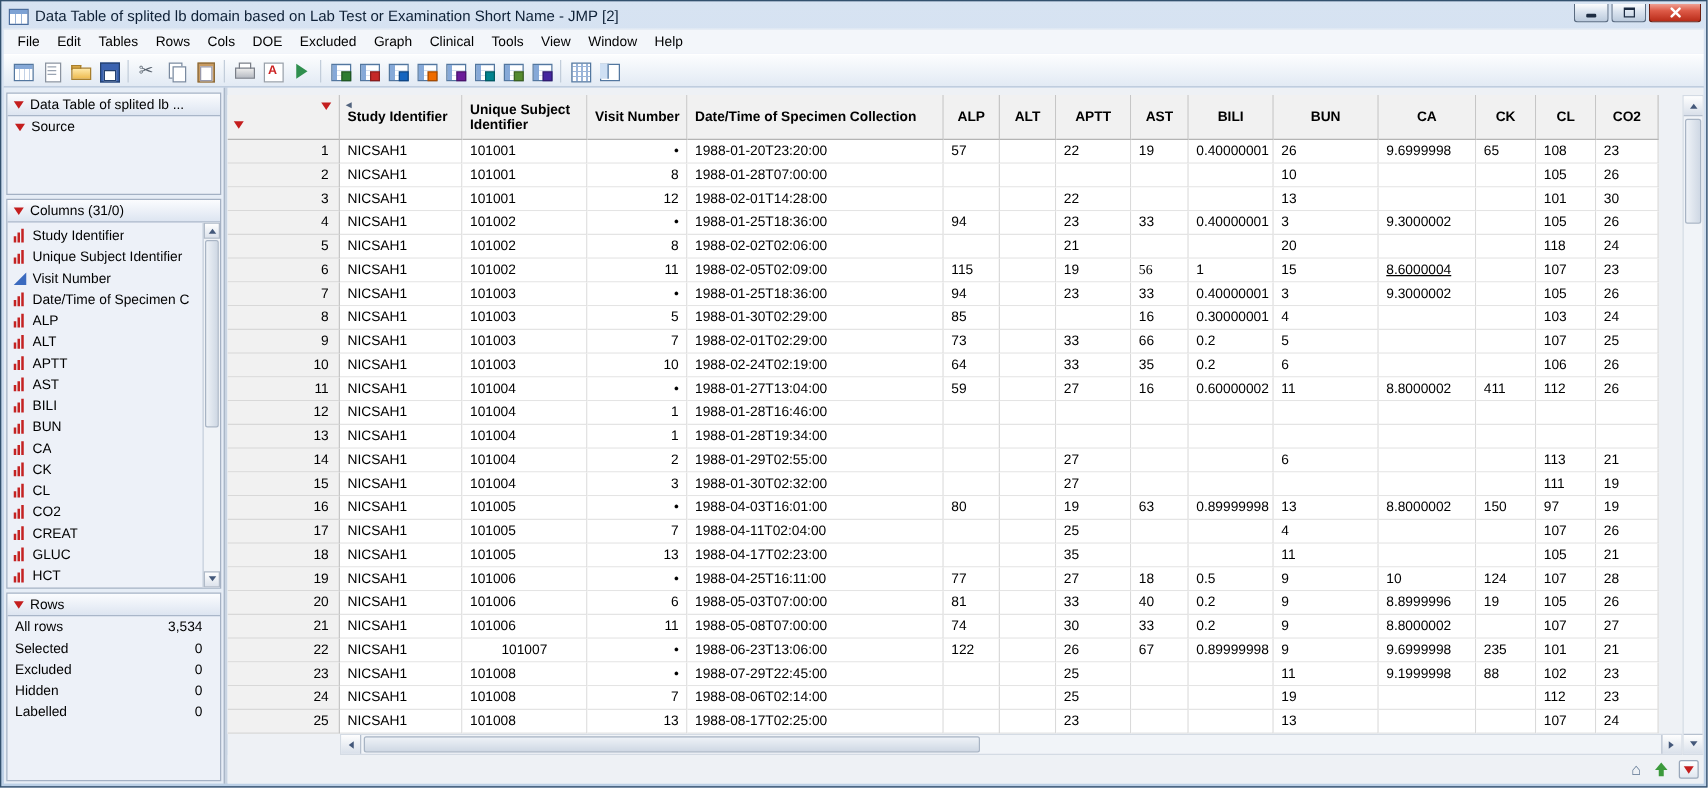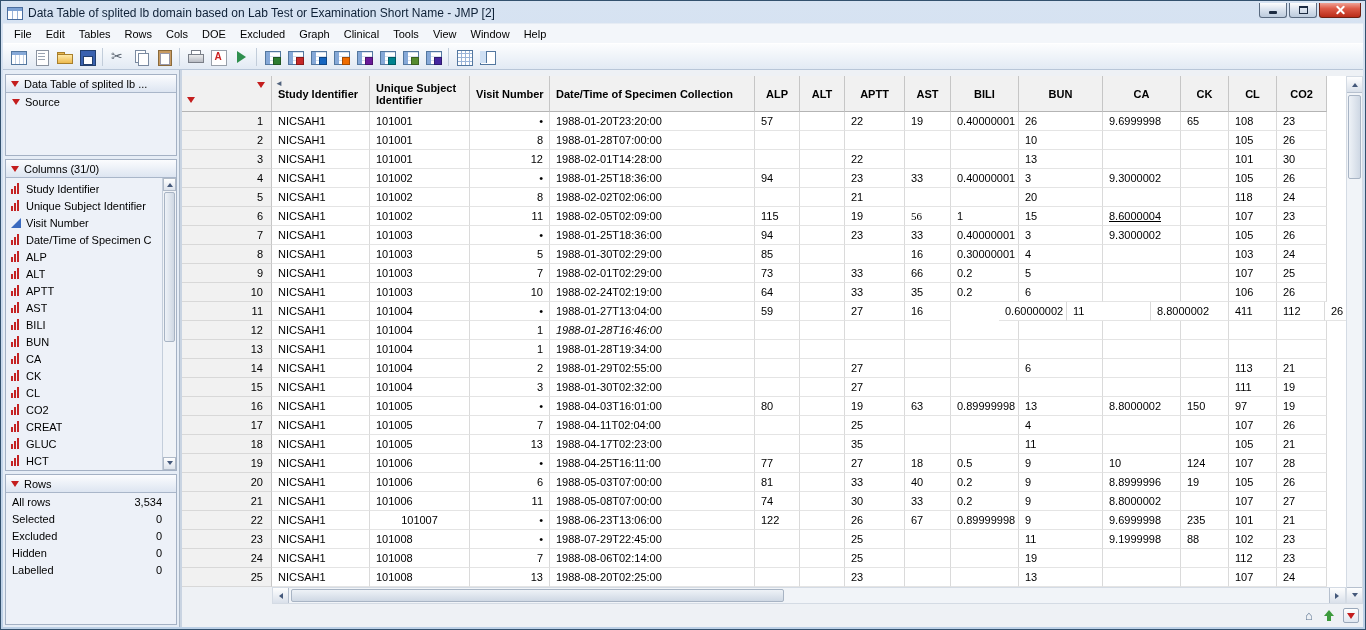--- a/index.html
+++ b/index.html
@@ -619,33 +619,33 @@
             <div class="trow">
               <div class="tcell rnum" style="width: 90px; text-align: right;">11</div>
               <div class="tcell" style="width: 98px; text-align: left;">NICSAH1</div>
               <div class="tcell" style="width: 100px; text-align: left;">101004</div>
               <div class="tcell" style="width: 80px; text-align: right;">•</div>
               <div class="tcell" style="width: 205px; text-align: left;">1988-01-27T13:04:00</div>
               <div class="tcell" style="width: 45px; text-align: left;">59</div>
               <div class="tcell" style="width: 45px; text-align: left;"></div>
               <div class="tcell" style="width: 60px; text-align: left;">27</div>
               <div class="tcell" style="width: 46px; text-align: left;">16</div>
-              <div class="tcell" style="width: 68px; text-align: left; margin-left: 48px;">0.60000002</div>
+              <div class="tcell" style="width: 68px; text-align: left;">0.60000002</div>
               <div class="tcell" style="width: 84px; text-align: left;">11</div>
               <div class="tcell" style="width: 78px; text-align: left;">8.8000002</div>
               <div class="tcell" style="width: 48px; text-align: left;">411</div>
               <div class="tcell" style="width: 48px; text-align: left;">112</div>
               <div class="tcell" style="width: 50px; text-align: left;">26</div>
             </div>
             <div class="trow">
               <div class="tcell rnum" style="width: 90px; text-align: right;">12</div>
               <div class="tcell" style="width: 98px; text-align: left;">NICSAH1</div>
               <div class="tcell" style="width: 100px; text-align: left;">101004</div>
               <div class="tcell" style="width: 80px; text-align: right;">1</div>
-              <div class="tcell" style="width: 205px; text-align: left; font-style: italic;">1988-01-28T16:46:00</div>
+              <div class="tcell" style="width: 205px; text-align: left;">1988-01-28T16:46:00</div>
               <div class="tcell" style="width: 45px; text-align: left;"></div>
               <div class="tcell" style="width: 45px; text-align: left;"></div>
               <div class="tcell" style="width: 60px; text-align: left;"></div>
               <div class="tcell" style="width: 46px; text-align: left;"></div>
               <div class="tcell" style="width: 68px; text-align: left;"></div>
               <div class="tcell" style="width: 84px; text-align: left;"></div>
               <div class="tcell" style="width: 78px; text-align: left;"></div>
               <div class="tcell" style="width: 48px; text-align: left;"></div>
               <div class="tcell" style="width: 48px; text-align: left;"></div>
               <div class="tcell" style="width: 50px; text-align: left;"></div>
@@ -852,21 +852,21 @@
               <div class="tcell" style="width: 78px; text-align: left;"></div>
               <div class="tcell" style="width: 48px; text-align: left;"></div>
               <div class="tcell" style="width: 48px; text-align: left;">112</div>
               <div class="tcell" style="width: 50px; text-align: left;">23</div>
             </div>
             <div class="trow">
               <div class="tcell rnum" style="width: 90px; text-align: right;">25</div>
               <div class="tcell" style="width: 98px; text-align: left;">NICSAH1</div>
               <div class="tcell" style="width: 100px; text-align: left;">101008</div>
               <div class="tcell" style="width: 80px; text-align: right;">13</div>
-              <div class="tcell" style="width: 205px; text-align: left;">1988-08-20T02:25:00</div>
+              <div class="tcell" style="width: 205px; text-align: left;">1988-08-17T02:25:00</div>
               <div class="tcell" style="width: 45px; text-align: left;"></div>
               <div class="tcell" style="width: 45px; text-align: left;"></div>
               <div class="tcell" style="width: 60px; text-align: left;">23</div>
               <div class="tcell" style="width: 46px; text-align: left;"></div>
               <div class="tcell" style="width: 68px; text-align: left;"></div>
               <div class="tcell" style="width: 84px; text-align: left;">13</div>
               <div class="tcell" style="width: 78px; text-align: left;"></div>
               <div class="tcell" style="width: 48px; text-align: left;"></div>
               <div class="tcell" style="width: 48px; text-align: left;">107</div>
               <div class="tcell" style="width: 50px; text-align: left;">24</div>

